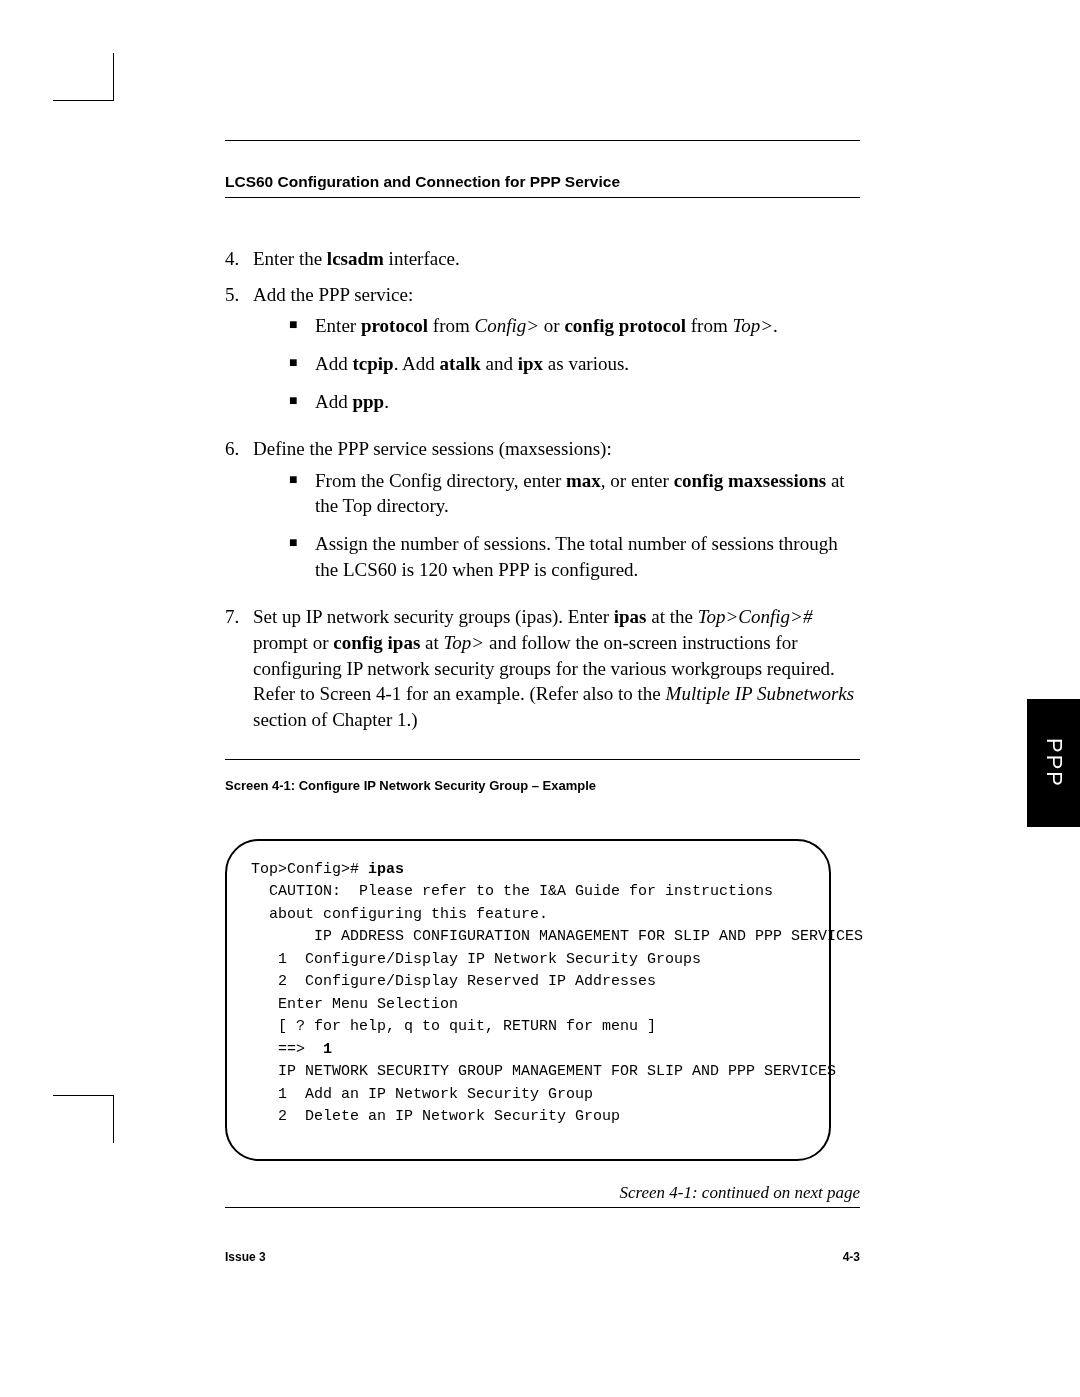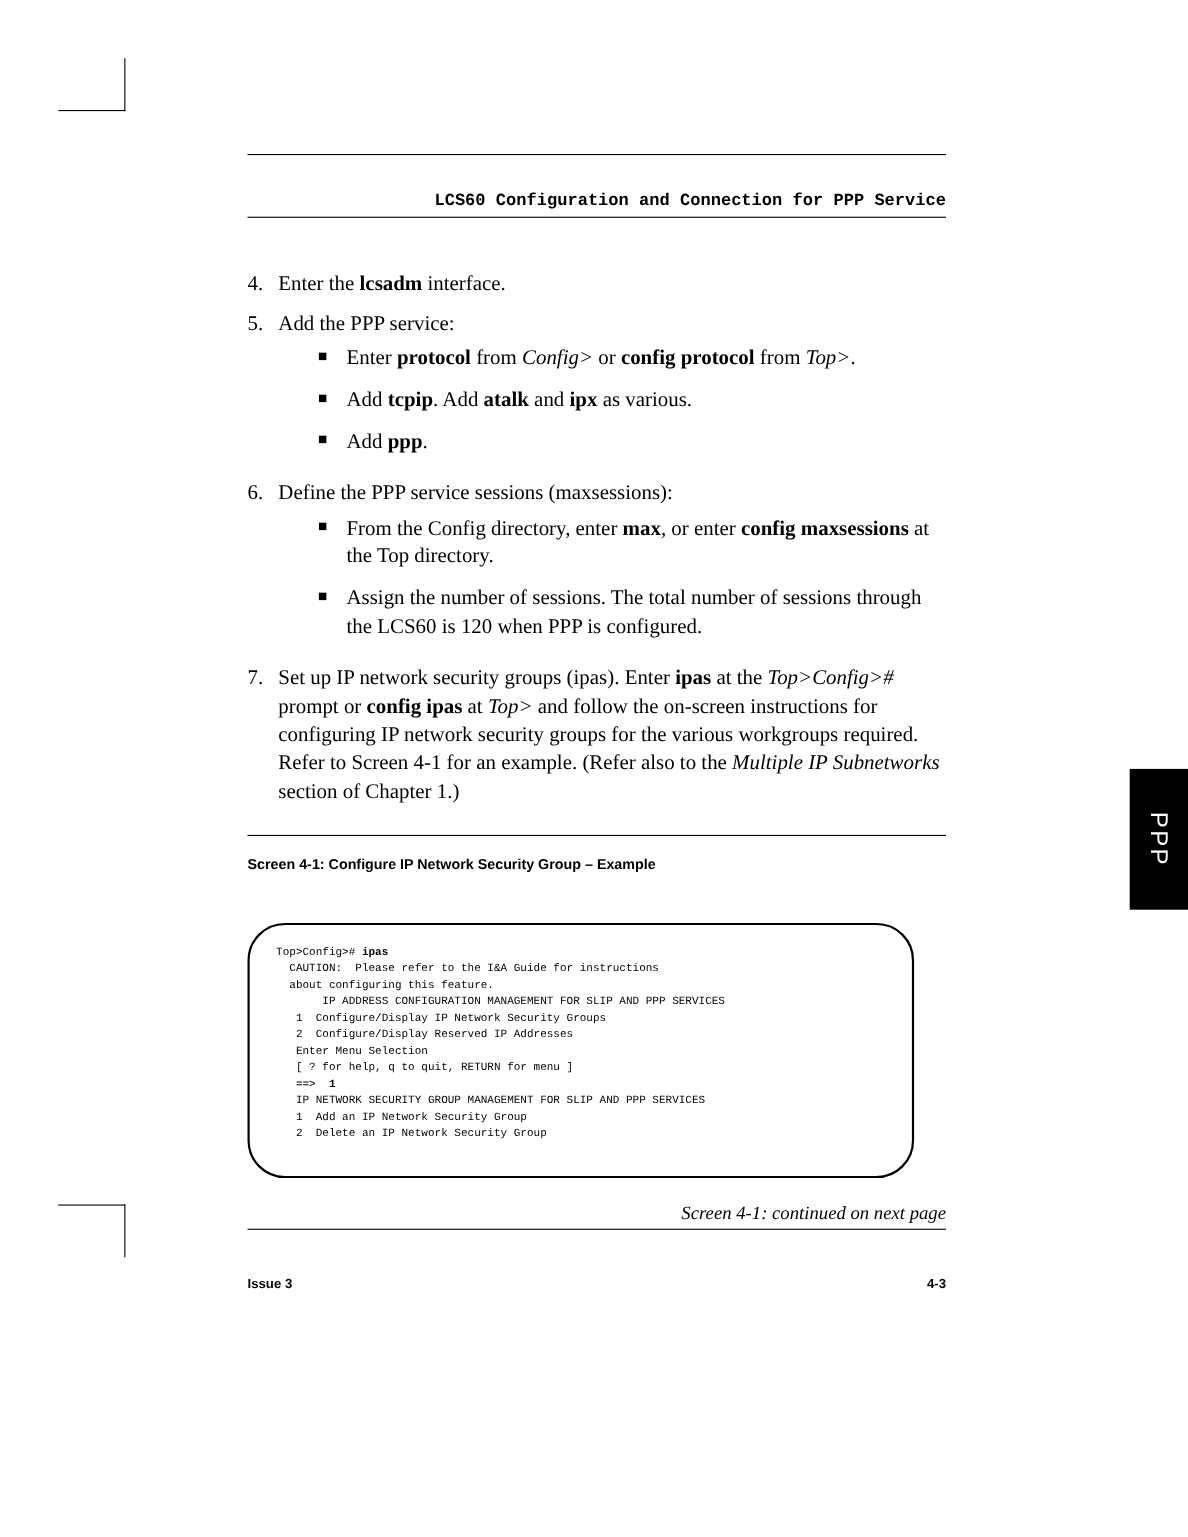--- a/index.html
+++ b/index.html
@@ -34,24 +34,24 @@
     position: absolute;
     left: 225px;
     top: 140px;
     width: 635px;
   }
   .header-line {
     border-top: 1px solid #000;
     margin-bottom: 4px;
   }
   .header-text {
-    font-family: Liberation Mono, monospace;
+    font-family: Liberation Sans, sans-serif;
     font-weight: bold;
     font-size: 15.5px;
-    text-align: right;
+    text-align: left;
     padding-bottom: 6px;
     margin-top: 32px;
   }
   .top-rule {
     border-bottom: 1px solid #000;
     margin-bottom: 48px;
   }
   .body {
     font-size: 19px;
     line-height: 1.35;
@@ -100,21 +100,21 @@
     font-family: Arial, Helvetica, sans-serif;
     font-weight: bold;
     font-size: 13px;
     margin-bottom: 46px;
   }
   .terminal {
     border: 2px solid #000;
     border-radius: 34px;
     padding: 18px 24px 30px 24px;
     font-family: "Courier New", Courier, monospace;
-    font-size: 10px;
+    font-size: 15px;
     line-height: 1.5;
     width: 554px;
     margin-bottom: 8px;
   }
   .term-line { white-space: pre; }
   .continued {
     font-style: italic;
     text-align: right;
     font-size: 17px;
     margin-top: 22px;

